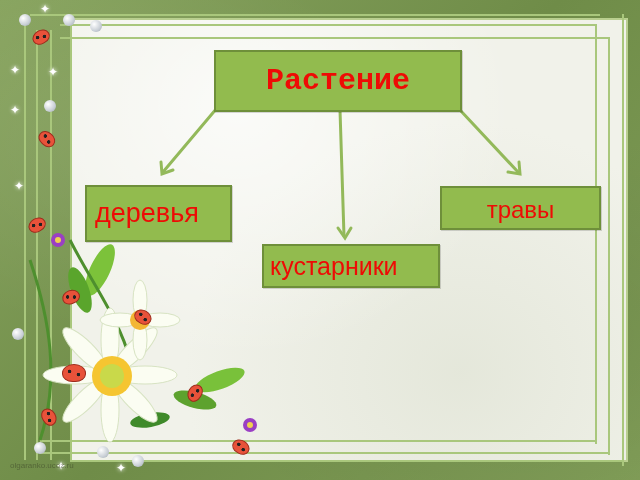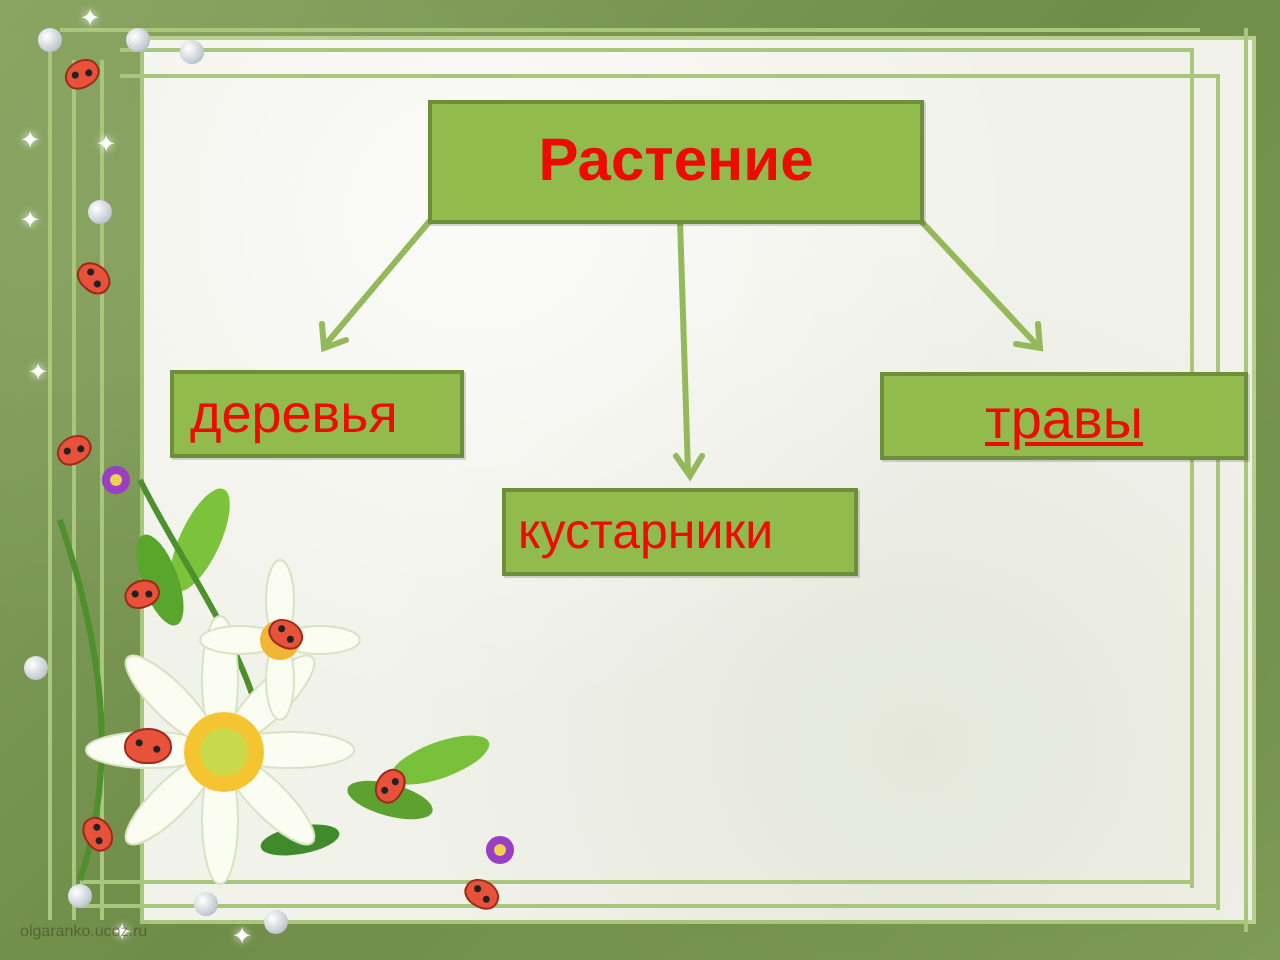--- a/index.html
+++ b/index.html
@@ -23,24 +23,24 @@
     .frame-h { position: absolute; height: 2px; background: #a9c77c; }
     .frame-v { position: absolute; width: 2px; background: #a9c77c; }
     .box {
       position: absolute; background: #92bb4e;
       border: 2px solid #6e8f3a;
       box-shadow: 1px 1px 0 rgba(0,0,0,0.15);
       display: flex; align-items: center; justify-content: center;
       color: #ee0b05;
     }
     .box-root { left: 214px; top: 50px; width: 244px; height: 58px;
-      font-family: Liberation Sans, sans-serif; font-weight: bold; font-size: 30px; }
-    .box-trees { left: 85px; top: 185px; width: 147px; height: 44px; font-size: 27px; justify-content: flex-start; padding-left: 8px; box-sizing: border-box; }
-    .box-grass { left: 440px; top: 186px; width: 184px; height: 44px; font-size: 28px; padding-top: 4px; box-sizing: border-box; text-decoration: underline; }
-    .box-shrubs { left: 251px; top: 244px; width: 178px; height: 44px; font-size: 25px; justify-content: flex-start; padding-left: 6px; box-sizing: border-box; }
+      font-family: Liberation Mono, monospace; font-weight: bold; font-size: 30px; }
+    .box-trees { left: 85px; top: 185px; width: 147px; height: 57px; font-size: 27px; justify-content: flex-start; padding-left: 8px; box-sizing: border-box; }
+    .box-grass { left: 440px; top: 186px; width: 161px; height: 44px; font-size: 24px; padding-top: 4px; box-sizing: border-box; }
+    .box-shrubs { left: 262px; top: 244px; width: 178px; height: 44px; font-size: 25px; justify-content: flex-start; padding-left: 6px; box-sizing: border-box; }
     svg.arrows { position: absolute; left: 0; top: 0; }
     .pearl { position: absolute; width: 12px; height: 12px; border-radius: 50%;
       background: radial-gradient(circle at 35% 35%, #ffffff, #c9cfd6 60%, #9aa3ad); }
     .sparkle { position: absolute; color: #ffffff; font-size: 12px; line-height: 1; text-shadow: 0 0 4px #fff; }
     .ladybug { position: absolute; width: 16px; height: 12px; border-radius: 50% 50% 45% 45%;
       background: radial-gradient(circle at 30% 40%, #222 1.5px, transparent 2px),
                   radial-gradient(circle at 70% 60%, #222 1.5px, transparent 2px),
                   #e8523a; border: 1px solid #9b2b1c; }
     .watermark { position: absolute; left: 10px; top: 461px; font-size: 8px; color: rgba(60,70,40,0.55); text-align: center; }
   </style>

